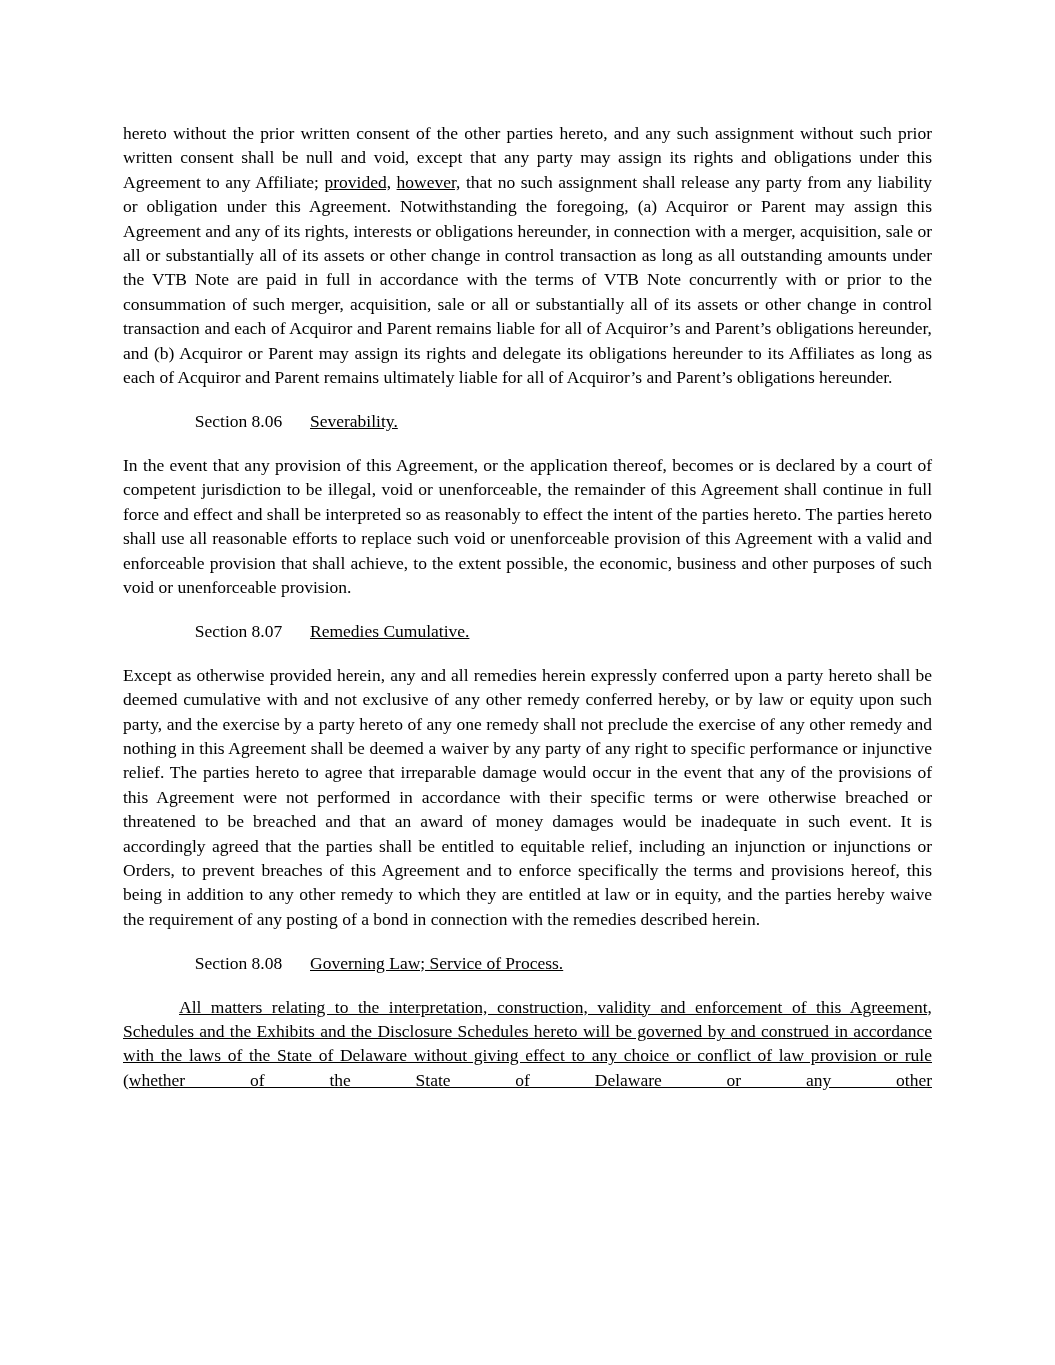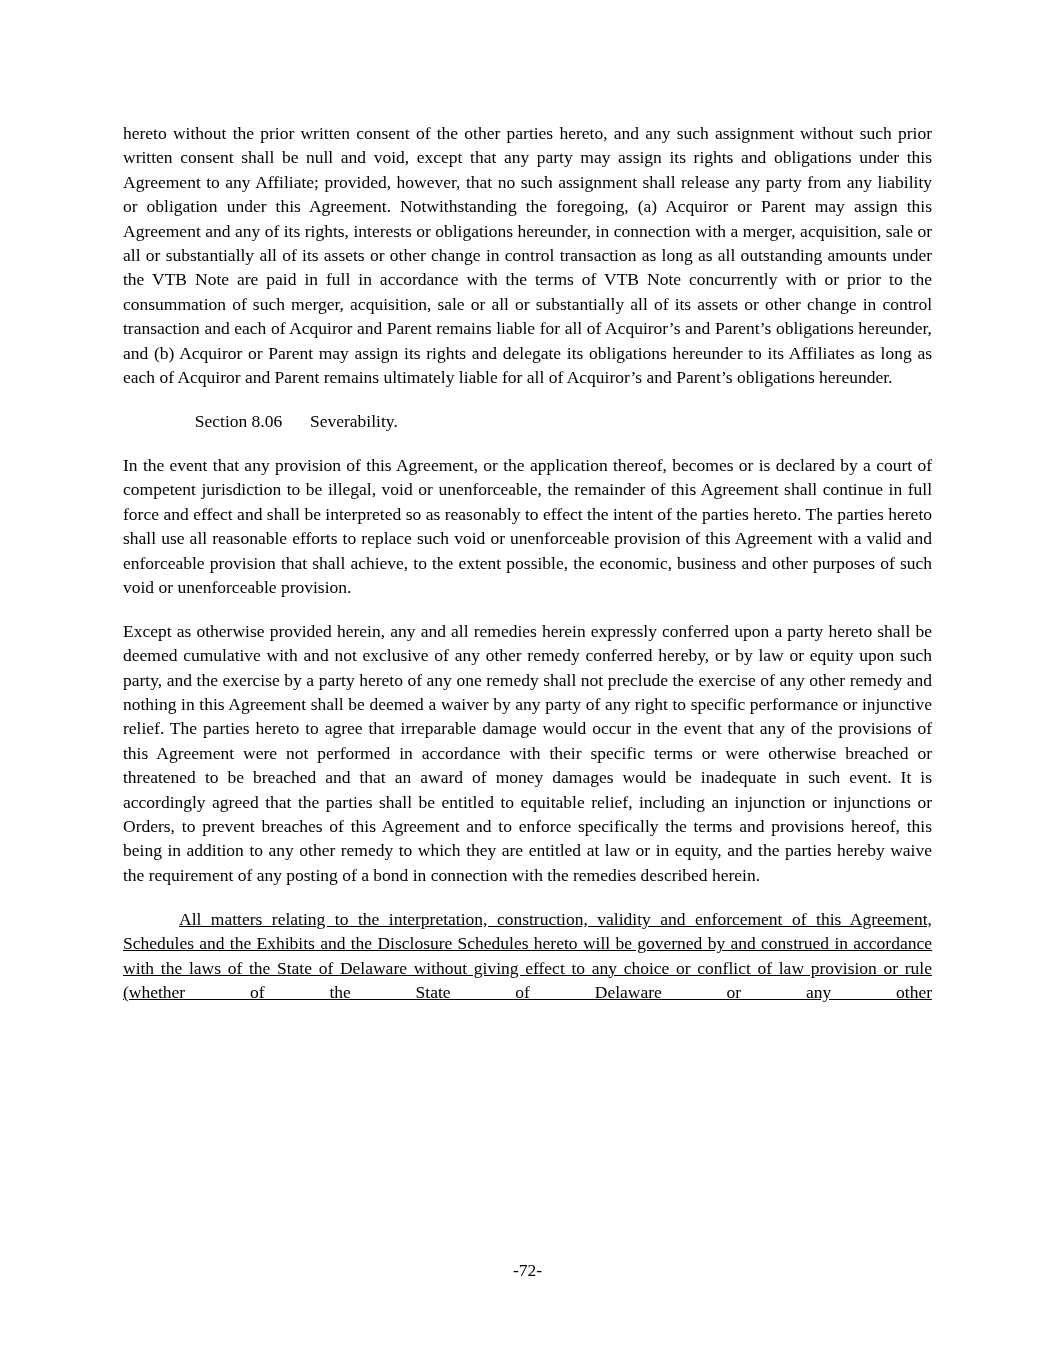--- a/index.html
+++ b/index.html
@@ -32,20 +32,21 @@
   p.heading {
     text-align: left;
   }
   .heading-number {
     display: inline-block;
     width: 143px;
     margin-left: 44px;
     text-align: center;
   }
   .underline {
+    text-decoration: underline;
     margin-top: 28px;
   }
   p.indent {
     text-indent: 56px;
     text-decoration: underline;
   }
   p.justify-last {
     text-align-last: justify;
   }
   .footer {
@@ -59,17 +60,18 @@
   }
 </style>
 </head>
 <body>
 
 <div class="page">
   <div class="content">
       <p class="para"><span>hereto without the prior written consent of the other parties hereto, and any such assignment without such prior written consent shall be null and void, except that any party may assign its rights and obligations under this Agreement to any Affiliate; </span><span class="underline">provided,</span><span> </span><span class="underline">however,</span><span> that no such assignment shall release any party from any liability or obligation under this Agreement. Notwithstanding the foregoing, (a) Acquiror or Parent may assign this Agreement and any of its rights, interests or obligations hereunder, in connection with a merger, acquisition, sale or all or substantially all of its assets or other change in control transaction as long as all outstanding amounts under the VTB Note are paid in full in accordance with the terms of VTB Note concurrently with or prior to the consummation of such merger, acquisition, sale or all or substantially all of its assets or other change in control transaction and each of Acquiror and Parent remains liable for all of Acquiror’s and Parent’s obligations hereunder, and (b) Acquiror or Parent may assign its rights and delegate its obligations hereunder to its Affiliates as long as each of Acquiror and Parent remains ultimately liable for all of Acquiror’s and Parent’s obligations hereunder.</span></p>
       <p class="heading"><span class="heading-number">Section 8.06</span><span class="underline">Severability.</span></p>
       <p class="para"><span>In the event that any provision of this Agreement, or the application thereof, becomes or is declared by a court of competent jurisdiction to be illegal, void or unenforceable, the remainder of this Agreement shall continue in full force and effect and shall be interpreted so as reasonably to effect the intent of the parties hereto. The parties hereto shall use all reasonable efforts to replace such void or unenforceable provision of this Agreement with a valid and enforceable provision that shall achieve, to the extent possible, the economic, business and other purposes of such void or unenforceable provision.</span></p>
+      <p class="heading"><span class="heading-number">Section 8.07</span><span class="underline">Remedies Cumulative.</span></p>
       <p class="para"><span>Except as otherwise provided herein, any and all remedies herein expressly conferred upon a party hereto shall be deemed cumulative with and not exclusive of any other remedy conferred hereby, or by law or equity upon such party, and the exercise by a party hereto of any one remedy shall not preclude the exercise of any other remedy and nothing in this Agreement shall be deemed a waiver by any party of any right to specific performance or injunctive relief. The parties hereto to agree that irreparable damage would occur in the event that any of the provisions of this Agreement were not performed in accordance with their specific terms or were otherwise breached or threatened to be breached and that an award of money damages would be inadequate in such event. It is accordingly agreed that the parties shall be entitled to equitable relief, including an injunction or injunctions or Orders, to prevent breaches of this Agreement and to enforce specifically the terms and provisions hereof, this being in addition to any other remedy to which they are entitled at law or in equity, and the parties hereby waive the requirement of any posting of a bond in connection with the remedies described herein.</span></p>
+      <p class="heading"><span class="heading-number">Section 8.08</span><span class="underline">Governing Law; Service of Process.</span></p>
       <p class="para indent justify-last"><span>All matters relating to the interpretation, construction, validity and enforcement of this Agreement, Schedules and the Exhibits and the Disclosure Schedules hereto will be governed by and construed in accordance with the laws of the State of Delaware without giving effect to any choice or conflict of law provision or rule (whether of the State of Delaware or any other</span></p>
     </div>
-  <div class="footer">-72-</div>
 </div>
 
 </body></html>

